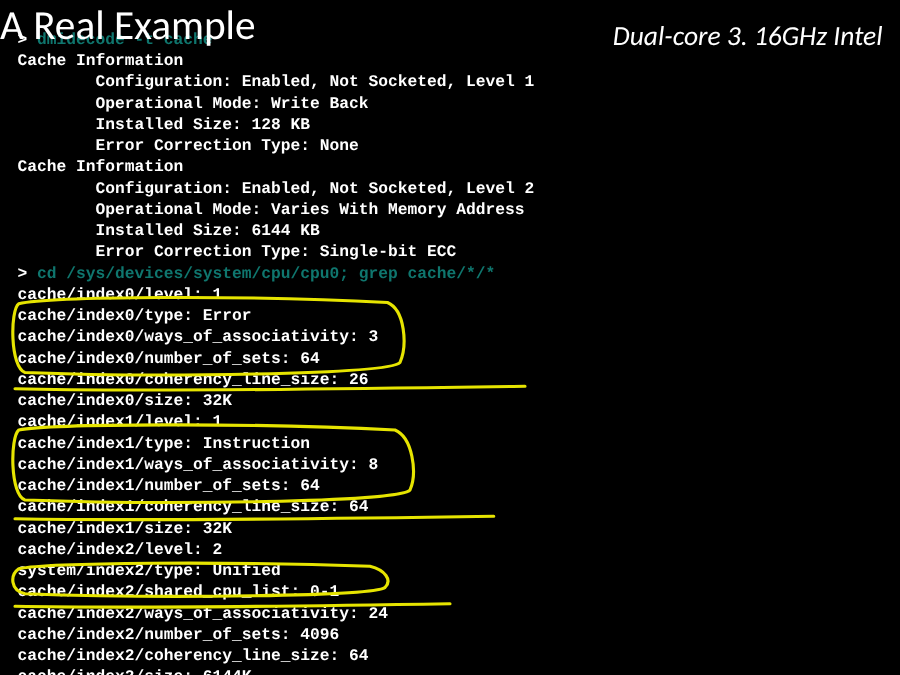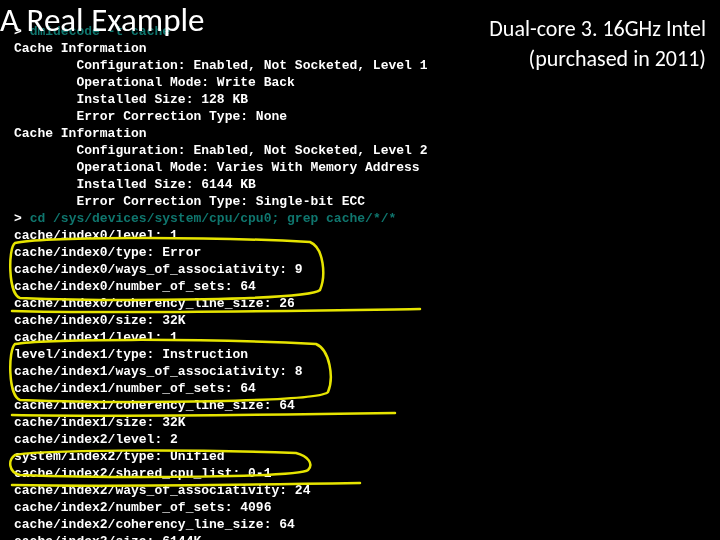--- a/index.html
+++ b/index.html
@@ -24,24 +24,24 @@
     text-align: left;
     font-size: 33px;
     color: #fff;
     font-weight: 400;
     pointer-events: none;
   }
   .subtitle {
     position: absolute;
     top: 14px;
     right: 14px;
-    text-align: right;
     color: #fff;
     font-size: 22px;
     line-height: 1.35;
+    font-style: italic;
   }
   .terminal {
     position: absolute;
     top: 6px;
     left: 14px;
     font-family: "Courier New", monospace;
     font-size: 13px;
     line-height: 17px;
     color: #fff;
     white-space: pre;
@@ -76,43 +76,42 @@
 <span>        Installed Size: 128 KB</span>
 <span>        Error Correction Type: None</span>
 <span>Cache Information</span>
 <span>        Configuration: Enabled, Not Socketed, Level 2</span>
 <span>        Operational Mode: Varies With Memory Address</span>
 <span>        Installed Size: 6144 KB</span>
 <span>        Error Correction Type: Single-bit ECC</span>
 <span class="prompt">&gt;</span> <span class="cmd">cd /sys/devices/system/cpu/cpu0; grep cache/*/*</span>
 <span>cache/index0/level: 1</span>
 <span>cache/index0/type: Error</span>
-<span>cache/index0/ways_of_associativity: 9</span>
+<span>cache/index0/ways_of_associativity: 3</span>
 <span>cache/index0/number_of_sets: 64</span>
 <span>cache/index0/coherency_line_size: 26</span>
 <span>cache/index0/size: 32K</span>
 <span>cache/index1/level: 1</span>
-<span>level/index1/type: Instruction</span>
+<span>cache/index1/type: Instruction</span>
 <span>cache/index1/ways_of_associativity: 8</span>
 <span>cache/index1/number_of_sets: 64</span>
 <span>cache/index1/coherency_line_size: 64</span>
 <span>cache/index1/size: 32K</span>
 <span>cache/index2/level: 2</span>
 <span>system/index2/type: Unified</span>
 <span>cache/index2/shared_cpu_list: 0-1</span>
 <span>cache/index2/ways_of_associativity: 24</span>
 <span>cache/index2/number_of_sets: 4096</span>
 <span>cache/index2/coherency_line_size: 64</span>
 <span>cache/index2/size: 6144K</span></div>
 
   <div class="title">A Real Example</div>
 
   <div class="subtitle">
     <span>Dual-core 3. 16GHz Intel</span><br>
-    <span>(purchased in 2011)</span>
   </div>
 
   <svg class="hl-svg" width="720" height="540">
 
     <path d="M15 243 C 8 248, 8 294, 20 298 C 120 302, 310 300, 320 290 C 326 276, 324 248, 310 242 C 200 236, 40 237, 15 243 Z"></path>
 
     <path d="M12 311 C 120 314, 350 310, 420 309"></path>
 
     <path d="M15 344 C 8 350, 8 396, 20 400 C 130 404, 320 402, 328 392 C 334 378, 330 350, 316 344 C 200 338, 40 339, 15 344 Z"></path>
 

